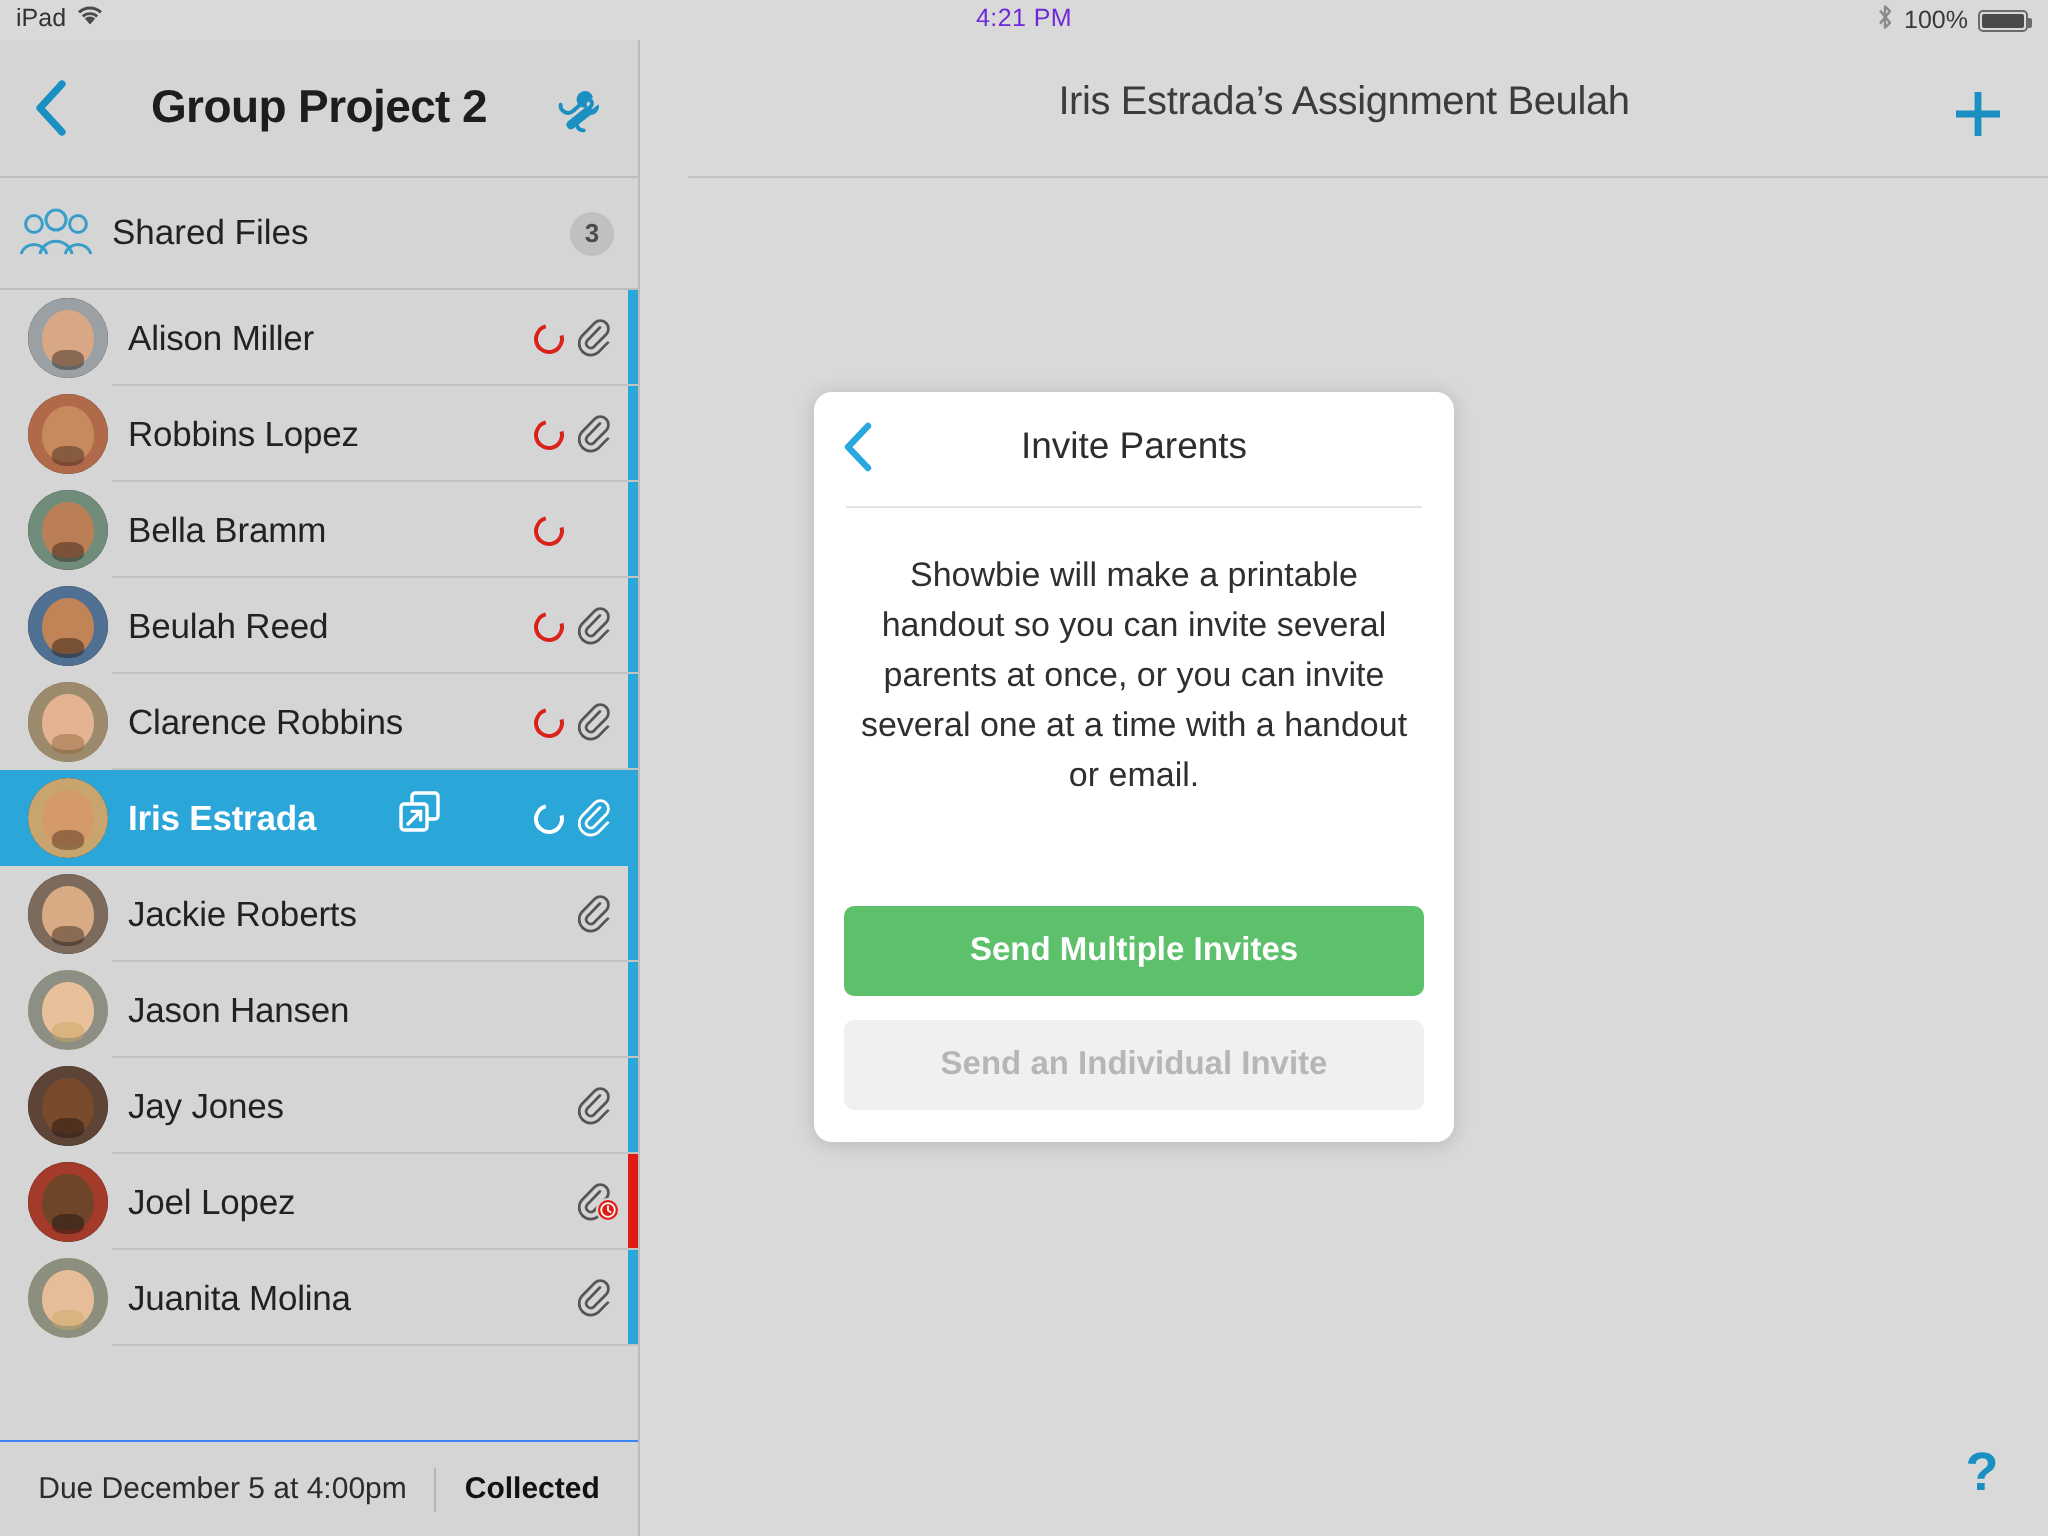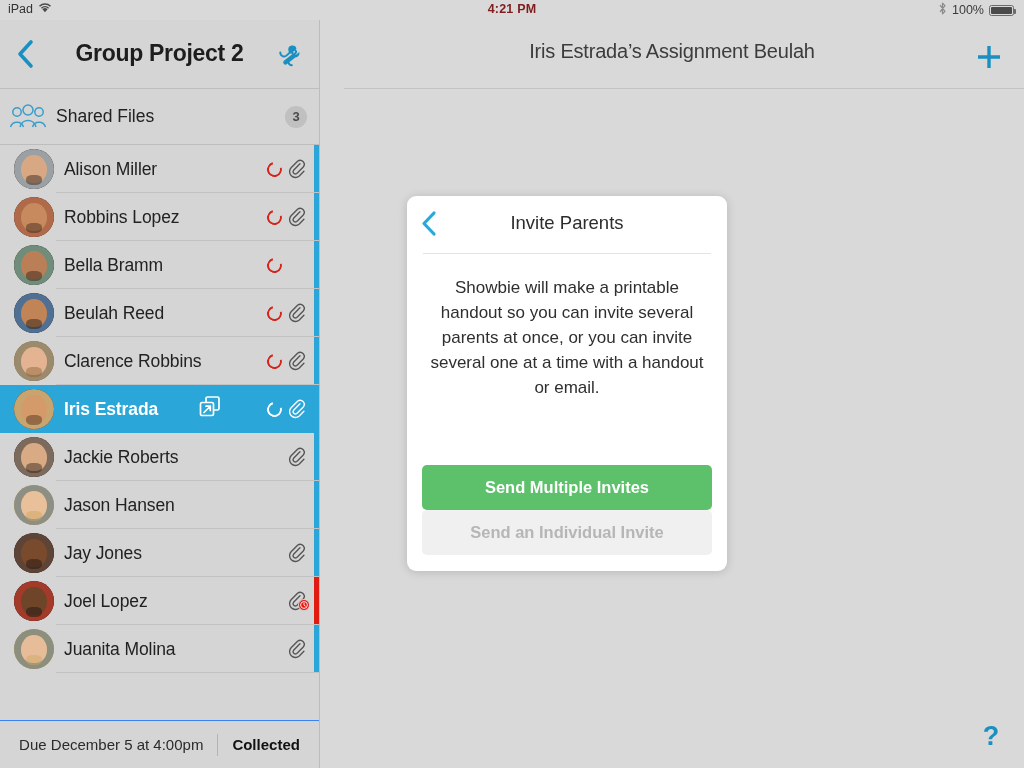--- a/index.html
+++ b/index.html
@@ -11,21 +11,21 @@
   }
   #app { position:relative; width:1024px; height:768px; }
 
   
   .statusbar {
     position:absolute; top:0; left:0; width:1024px; height:20px;
     font-size:12px; color:#3a3a3a;
   }
   .sb-left { position:absolute; left:8px; top:2px; display:flex; align-items:center; gap:5px; }
   .sb-ipad { font-size:12.5px; color:#333; }
-  .sb-center { position:absolute; left:0; right:0; top:2px; text-align:center; font-size:12.5px; font-weight:bold; color:#7f1d1d; letter-spacing:.2px; }
+  .sb-center { position:absolute; left:0; right:0; top:2px; text-align:center; font-size:12.5px; font-weight:normal; color:#6d28d9; letter-spacing:.2px; }
   .sb-right { position:absolute; right:10px; top:2px; display:flex; align-items:center; gap:5px; }
   .sb-pct { font-size:12.5px; color:#3a3a3a; }
   .batt { position:relative; width:25px; height:11px; border:1px solid #6b6b6b; border-radius:2.5px; }
   .batt .fill { position:absolute; left:1px; top:1px; bottom:1px; right:1px; background:#4a4a4a; border-radius:1px; }
   .batt .tip { position:absolute; right:-3px; top:3px; width:2px; height:5px; background:#6b6b6b; border-radius:0 1px 1px 0; }
 
   
   .sidebar {
     position:absolute; left:0; top:20px; width:320px; height:748px;
     background:#d5d5d5; border-right:1px solid #bcbcbc;
@@ -123,21 +123,21 @@
   .modal-title { position:absolute; left:46px; right:46px; top:16px; text-align:center; font-size:18.5px; color:#2d2d2d; }
   .modal-headline { position:absolute; left:16px; right:16px; top:57px; height:1px; background:#e3e3e3; }
   .modal-body {
     padding:22px 19px 0 19px; text-align:center; font-size:17px; line-height:25px; color:#2f2f2f;
   }
   .modal-btns { position:absolute; left:15px; right:15px; bottom:16px; }
   .btn {
     height:45px; border-radius:5px; display:flex; align-items:center; justify-content:center;
     font-size:16.5px; font-weight:bold; cursor:pointer; user-select:none;
   }
-  .btn-primary { background:#5cc16a; color:#fff; }
+  .btn-primary { background:#5cc16a; color:#fff; margin-bottom:12px; }
   .btn-disabled { background:#f0f0f0; color:#b6b6b6; }
 </style>
 </head>
 <body>
 
 <div id="app">
 
   <div class="statusbar">
     <div class="sb-left">
       <span class="sb-ipad">iPad</span>

